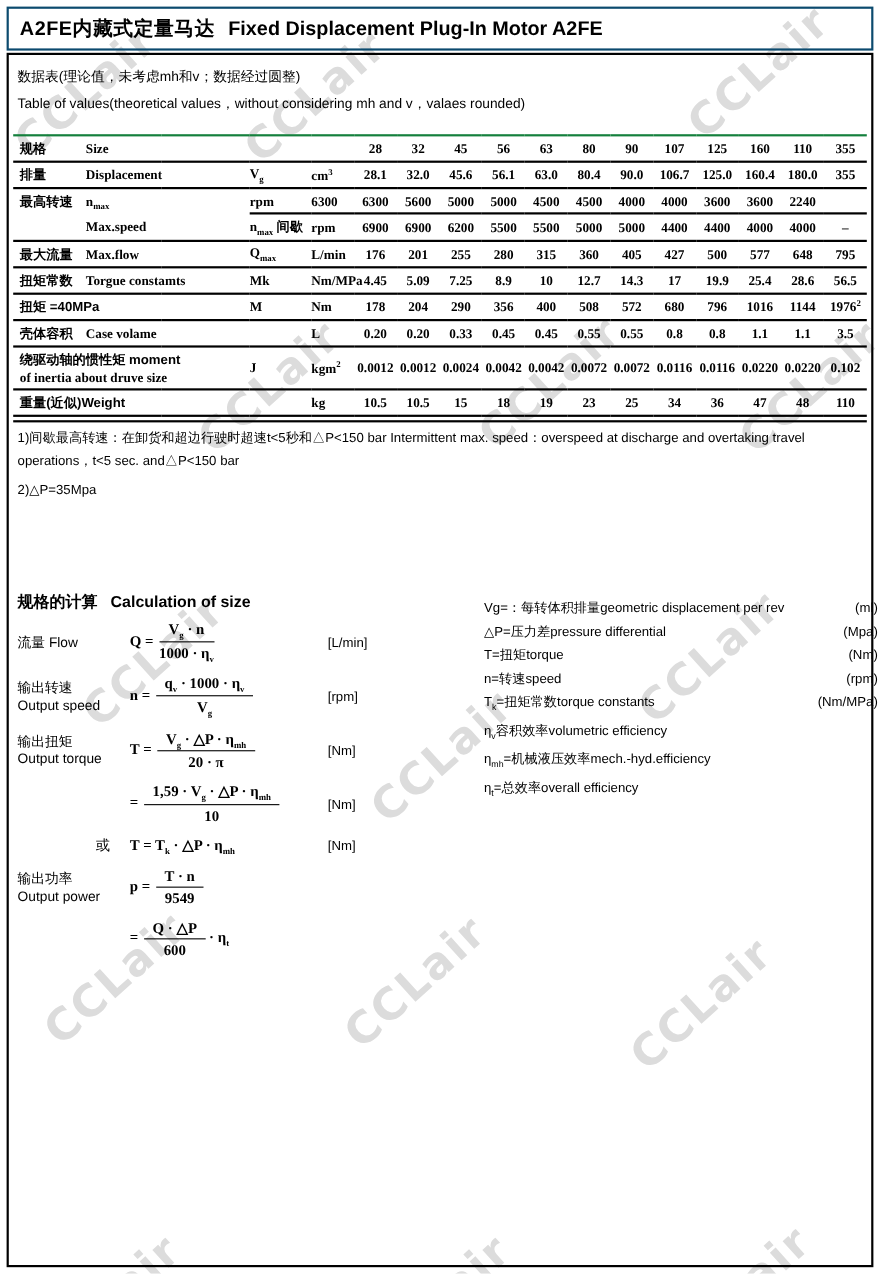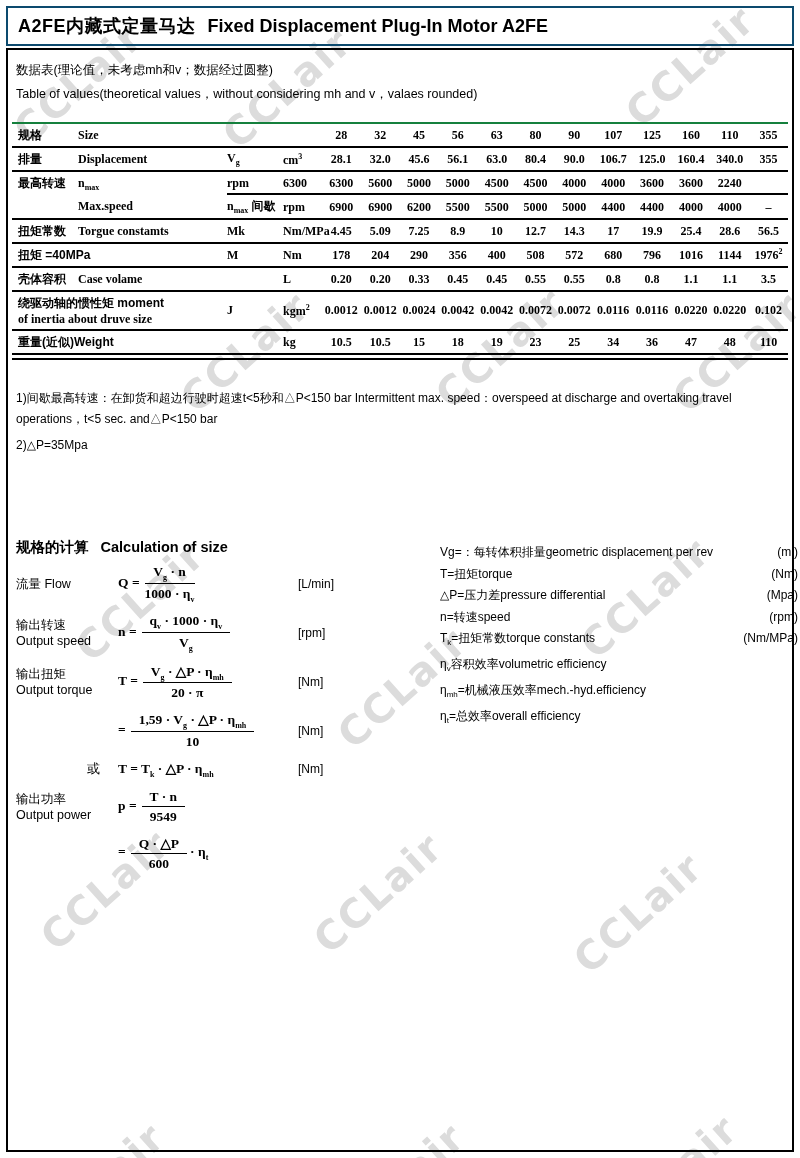--- a/index.html
+++ b/index.html
@@ -122,21 +122,21 @@
               <td class="val">28.1</td>
               <td class="val">32.0</td>
               <td class="val">45.6</td>
               <td class="val">56.1</td>
               <td class="val">63.0</td>
               <td class="val">80.4</td>
               <td class="val">90.0</td>
               <td class="val">106.7</td>
               <td class="val">125.0</td>
               <td class="val">160.4</td>
-              <td class="val">340.0</td>
+              <td class="val">180.0</td>
               <td class="val">355</td>
             </tr>
             <tr class="partial">
               <td colspan="2" class="lbl"><span class="cn">最高转速</span><span class="en">n<sub>max</sub></span></td>
               <td class="sym">rpm</td>
               <td class="unit">6300</td>
               <td class="val">6300</td>
               <td class="val">5600</td>
               <td class="val">5000</td>
               <td class="val">5000</td>
@@ -158,20 +158,37 @@
               <td class="val">6200</td>
               <td class="val">5500</td>
               <td class="val">5500</td>
               <td class="val">5000</td>
               <td class="val">5000</td>
               <td class="val">4400</td>
               <td class="val">4400</td>
               <td class="val">4000</td>
               <td class="val">4000</td>
               <td class="val">–</td>
+            </tr>
+            <tr>
+              <td colspan="2" class="lbl"><span class="cn">最大流量</span><span class="en">Max.flow</span></td>
+              <td class="sym">Q<sub>max</sub></td>
+              <td class="unit">L/min</td>
+              <td class="val">176</td>
+              <td class="val">201</td>
+              <td class="val">255</td>
+              <td class="val">280</td>
+              <td class="val">315</td>
+              <td class="val">360</td>
+              <td class="val">405</td>
+              <td class="val">427</td>
+              <td class="val">500</td>
+              <td class="val">577</td>
+              <td class="val">648</td>
+              <td class="val">795</td>
             </tr>
             <tr>
               <td colspan="2" class="lbl"><span class="cn">扭矩常数</span><span class="en">Torgue constamts</span></td>
               <td class="sym">Mk</td>
               <td class="unit">Nm/MPa</td>
               <td class="val">4.45</td>
               <td class="val">5.09</td>
               <td class="val">7.25</td>
               <td class="val">8.9</td>
               <td class="val">10</td>
@@ -306,28 +323,28 @@
           <div class="funit"></div>
         </div>
       </div>
 
     <div class="legend" id="legend">
         <div class="lrow">
           <span class="lterm">Vg=：每转体积排量geometric displacement per rev</span>
           <span class="lunit">(ml)</span>
         </div>
         <div class="lrow">
+          <span class="lterm">△P=压力差pressure differential</span>
+          <span class="lunit">(Mpa)</span>
+        </div>
+        <div class="lrow">
           <span class="lterm">T=扭矩torque</span>
           <span class="lunit">(Nm)</span>
         </div>
         <div class="lrow">
-          <span class="lterm">△P=压力差pressure differential</span>
-          <span class="lunit">(Mpa)</span>
-        </div>
-        <div class="lrow">
           <span class="lterm">n=转速speed</span>
           <span class="lunit">(rpm)</span>
         </div>
         <div class="lrow">
           <span class="lterm">T<sub>k</sub>=扭矩常数torque constants</span>
           <span class="lunit">(Nm/MPa)</span>
         </div>
         <div class="lrow">
           <span class="lterm">η<sub>v</sub>容积效率volumetric efficiency</span>
           <span class="lunit"></span>

